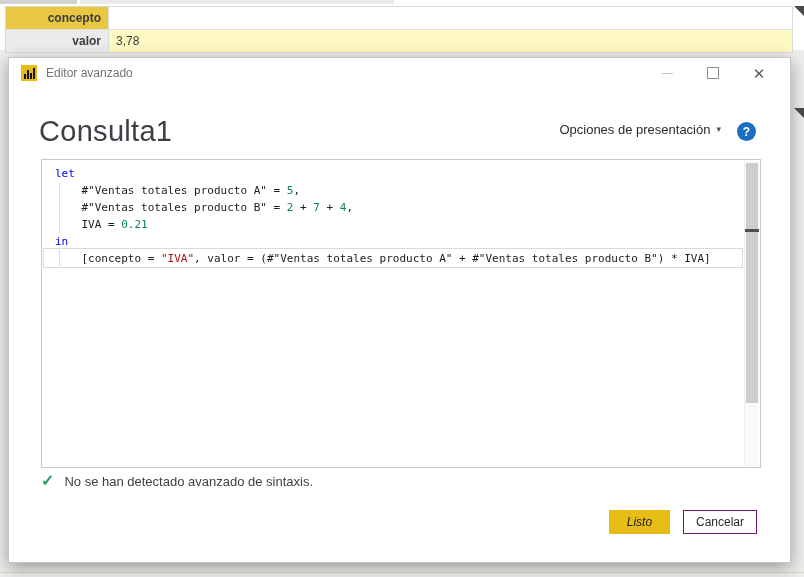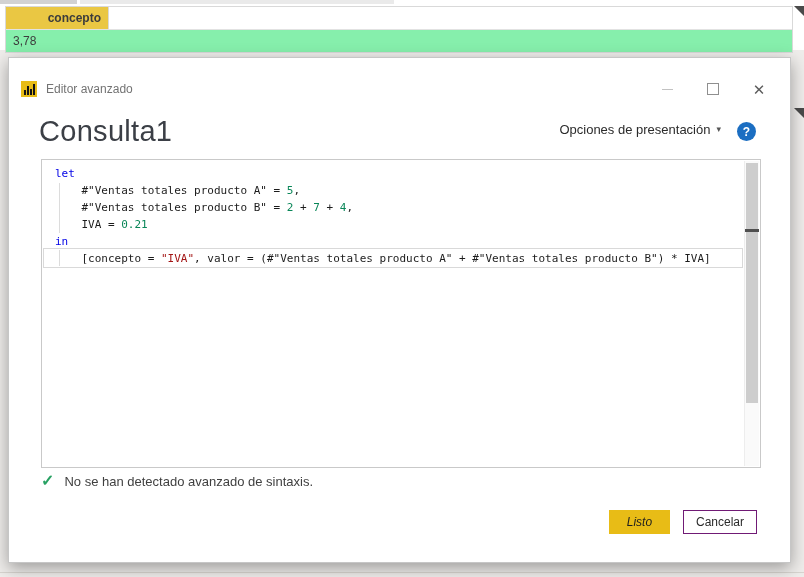--- a/index.html
+++ b/index.html
@@ -14,28 +14,28 @@
   .edge-tri{position:absolute;right:0;width:0;height:0;border-top:10px solid #4a4a4a;border-left:10px solid transparent;}
   .tri1{top:6px;} .tri2{top:108px;}
 
   
   .record-table{position:absolute;left:5px;top:6px;width:788px;background:#fff;
                 border:1px solid #d9d9d9;font-size:12px;color:#3c3c3c;box-sizing:border-box;}
   .rec-row{display:flex;height:22px;line-height:22px;}
   .rec-row + .rec-row{border-top:1px solid #e2e2e2;}
   .rec-label{width:103px;background:#ebebeb;text-align:right;padding-right:7px;font-weight:bold;
              border-right:1px solid #d9d9d9;box-sizing:border-box;}
-  .rec-value{flex:1;padding-left:7px;background:#86efac;}
+  .rec-value{flex:1;padding-left:7px;background:#fef9c3;}
   .rec-row.sel .rec-label{background:var(--selected-cell,#eac743);}
   .rec-row.sel .rec-value{background:#f2f2f2;}
 
   
   .dialog{position:absolute;left:8px;top:57px;width:783px;height:506px;background:#fff;
           border:1px solid #c6c6c6;box-shadow:0 5px 16px rgba(0,0,0,.35);box-sizing:border-box;}
-  .titlebar{position:absolute;left:0;top:16px;right:0;height:30px;display:flex;align-items:center;padding-left:12px;}
+  .titlebar{position:absolute;left:0;top:0;right:0;height:30px;display:flex;align-items:center;padding-left:12px;}
   .pbi-icon{width:16px;height:16px;background:var(--accent,#e8bc16);display:flex;align-items:flex-end;
             justify-content:center;gap:1px;padding:2px;box-sizing:border-box;margin-right:9px;flex:none;}
   .pbi-icon i{display:block;width:2px;background:#141414;}
   .pbi-icon .b1{height:5px;} .pbi-icon .b2{height:9px;} .pbi-icon .b3{height:6px;} .pbi-icon .b4{height:11px;}
   .dlg-title{font-size:12px;color:#737373;}
   .win-controls{position:absolute;right:8px;top:0;height:30px;display:flex;}
   .win-btn{width:46px;height:30px;display:flex;align-items:center;justify-content:center;cursor:default;}
   .min-glyph{width:11px;height:1px;background:#c2c2c2;}
   .max-glyph{width:10px;height:10px;border:1px solid #8f8f8f;}
   .close-glyph{font-size:15px;color:#5c5c5c;line-height:1;}
@@ -87,20 +87,21 @@
   <div class="bg-frag-1"></div>
   <div class="bg-frag-2"></div>
   <div class="edge-tri tri1"></div>
   <div class="edge-tri tri2"></div>
 
   <div class="record-table">
       <div class="rec-row sel">
         <div class="rec-label">concepto</div>
       </div>
       <div class="rec-row">
+        <div class="rec-label">valor</div>
         <div class="rec-value">3,78</div>
       </div>
     </div>
 
   <div class="dialog">
 
     <div class="titlebar">
       <span class="pbi-icon">
         <i class="b1"></i>
           <i class="b2"></i>

